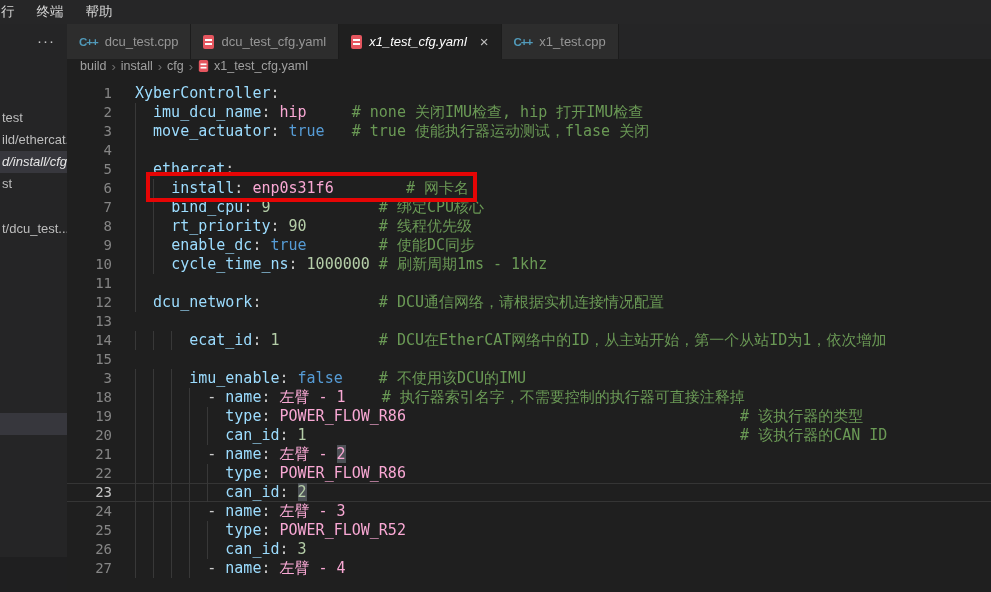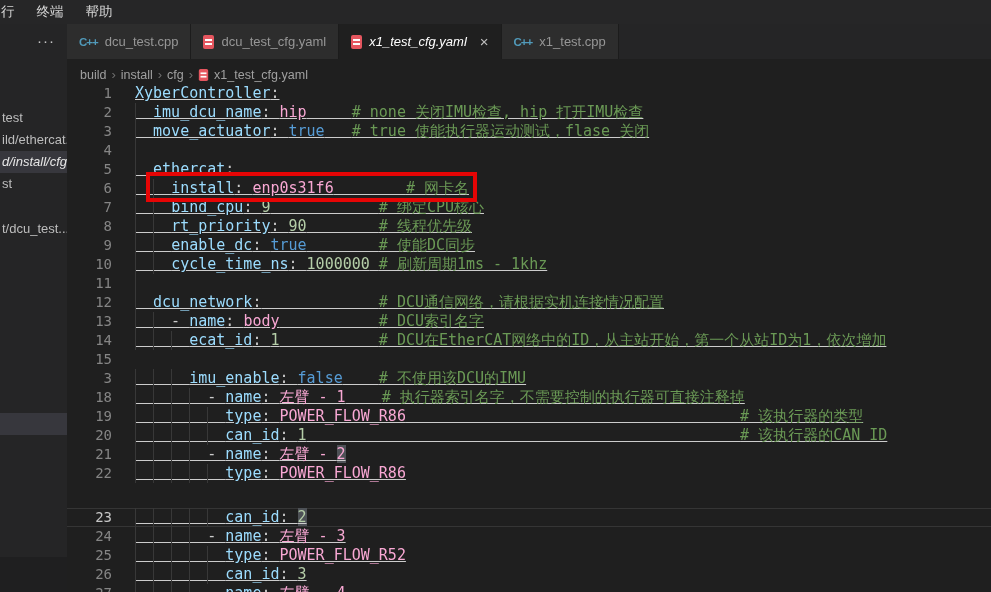--- a/index.html
+++ b/index.html
@@ -40,37 +40,37 @@
   .tab .close { font-style:normal; color:#c0c0c0; font-size:15px; margin-left:6px; line-height:1; }
   .cpp-icon { color:#519aba; font-weight:bold; font-size:11.5px; letter-spacing:-1px; font-style:normal; }
   .yaml-icon { position:relative; width:11px; height:14px; background:#e5565f; border-radius:2px; flex:none; }
   .yaml-icon::after {
     content:""; position:absolute; left:2px; right:2px; top:4px; height:2px;
     background:#fdfdfd; box-shadow:0 4px 0 #fdfdfd;
   }
   .tabbar-filler { flex:1; background:#252526; }
   
   .breadcrumb {
-    height:23px; background:#1f1f1f; display:flex; align-items:flex-end;
+    height:23px; background:#1f1f1f; display:flex; align-items:flex-start;
     color:#a0a0a0; font-size:12.5px; padding-left:13px; gap:5px; flex:none;
   }
   .crumb-sep { color:#6e6e6e; font-size:13px; }
   .breadcrumb .yaml-icon { transform:scale(.85); }
   
   .editor { position:relative; flex:1; overflow:hidden; padding-top:2px; background:#1f1f1f; }
   .line { display:flex; height:19px; line-height:19px; }
-  .line.active { box-shadow: inset 0 1px 0 #353535, inset 0 -1px 0 #353535; margin-top: 25px; }
+  .line.active { box-shadow: inset 0 1px 0 #353535, inset 0 -1px 0 #353535; }
   .lnum {
     flex:none; width:67px; text-align:right; padding-right:22px;
     color:#858585; font-family:"DejaVu Sans Mono", monospace; font-size:14px;
   }
   .line.active .lnum { color:#c6c6c6; }
   .lcode {
     position:relative; white-space:pre; margin-left:1px;
-    font-family:"DejaVu Sans Mono", monospace; font-size:15px; color:#cccccc;text-decoration:underline;
+    font-family:"DejaVu Sans Mono", monospace; font-size:15px; color:#cccccc;
   }
   .guide { position:absolute; top:0; bottom:0; width:1px; background:#383838; }
   .k { color:#9cdcfe; } .p { color:#cccccc; } .s { color:#f9a8d4; }
   .n { color:#b5cea8; } .b { color:#569cd6; } .c { color:#6a9955; }
   .hl { background:#4d5156; }
   .red-annotation {
     position:absolute; left:79px; top:90px; width:331px; height:30px;
     border:4px solid #e60505; pointer-events:none; z-index:5;
   }
 </style>
@@ -177,21 +177,20 @@
             <div class="line">
               <div class="lnum">11</div>
               <div class="lcode"><i class="guide" style="left: 0ch;"></i></div>
             </div>
             <div class="line">
               <div class="lnum">12</div>
               <div class="lcode"><i class="guide" style="left: 0ch;"></i><span class="p">  </span><span class="k">dcu_network</span><span class="p">:</span><span class="p">             </span><span class="c"># DCU通信网络，请根据实机连接情况配置</span></div>
             </div>
             <div class="line">
               <div class="lnum">13</div>
-              <div class="lcode"><i class="guide" style="left: 0ch;"></i><i class="guide" style="left: 2ch;"></i><span class="p">    - </span><span class="k">name</span><span class="p">: </span><span class="s">body</span><span class="p">           </span><span class="c"># DCU索引名字</span></div>
             </div>
             <div class="line">
               <div class="lnum">14</div>
               <div class="lcode"><i class="guide" style="left: 0ch;"></i><i class="guide" style="left: 2ch;"></i><i class="guide" style="left: 4ch;"></i><span class="p">      </span><span class="k">ecat_id</span><span class="p">: </span><span class="n">1</span><span class="p">           </span><span class="c"># DCU在EtherCAT网络中的ID，从主站开始，第一个从站ID为1，依次增加</span></div>
             </div>
             <div class="line">
               <div class="lnum">15</div>
             </div>
             <div class="line">
               <div class="lnum">3</div>

